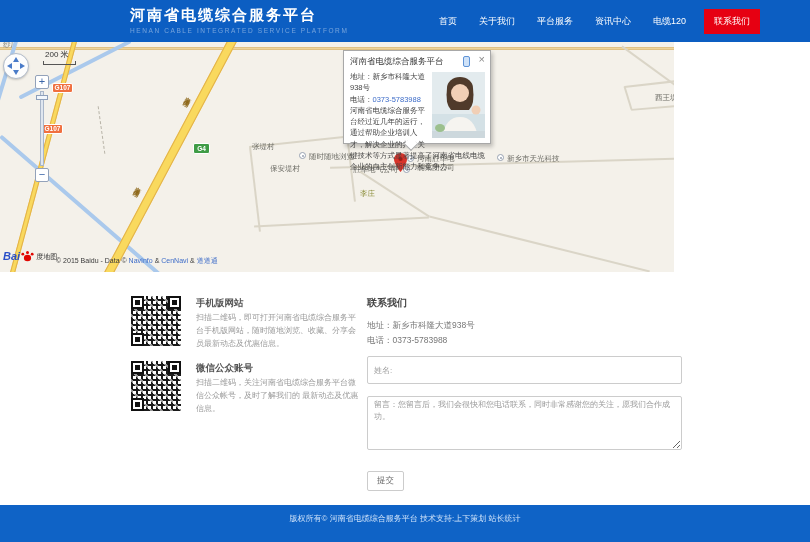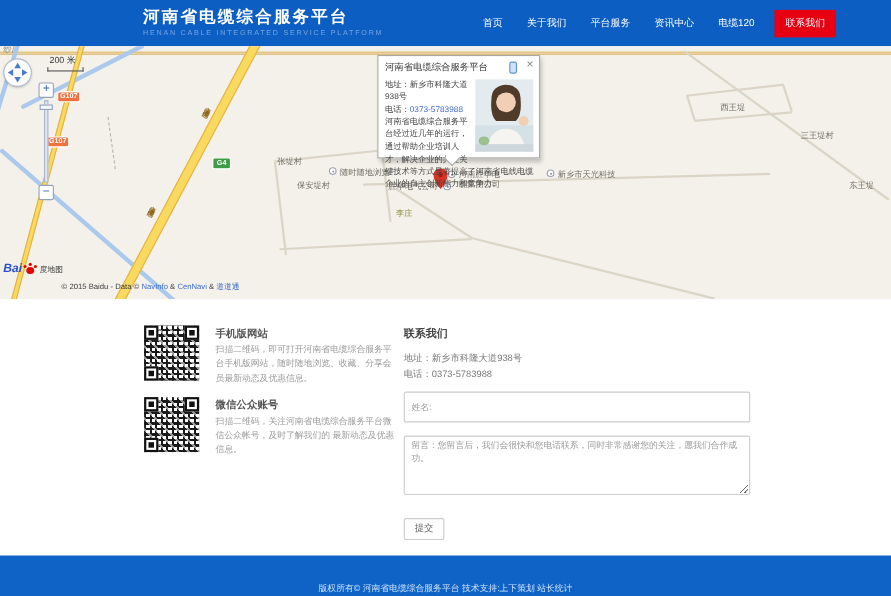--- a/index.html
+++ b/index.html
@@ -10,21 +10,21 @@
   
   #header { position:absolute; left:0; top:0; width:810px; height:42px; background:#0c5ec2; }
   .logo { position:absolute; left:130px; top:6px; }
   .logo-title { font-size:15px; font-weight:bold; color:#fff; letter-spacing:2px; white-space:nowrap; }
   .logo-sub { font-size:6.5px; color:rgba(255,255,255,.42); letter-spacing:1.6px; margin-top:2px; white-space:nowrap; }
   .nav { position:absolute; left:428px; top:0; height:42px; display:flex; align-items:center; }
   .nav-item { color:#fff; font-size:9px; padding:0 11px; white-space:nowrap; cursor:pointer; }
   .nav-item.active { background:#e60012; padding:6px 10px; margin-left:7px; }
 
   
-  #map { position:absolute; left:0; top:42px; width:810px; height:230px; background:#f4f1ea; overflow:hidden; }
+  #map { position:absolute; left:0; top:42px; width:674px; height:230px; background:#f4f1ea; overflow:hidden; }
   .mline { position:absolute; background:#dad5c7; height:2px; }
   .vline { position:absolute; background:#dad5c7; width:2px; }
   .dash  { position:absolute; width:0; border-left:1px dashed #b8b4a8; }
   .river { position:absolute; background:#aac9ec; width:4px; border-radius:2px; }
   .road-y { position:absolute; background:#f9d95e; border-left:1px solid #e2b14a; border-right:1px solid #e2b14a; }
   .road-top { position:absolute; left:0; top:5px; width:810px; height:3px; background:#edd49c; border-top:1px solid #e0c184; border-bottom:1px solid #e0c184; }
   .badge { position:absolute; color:#fff; font-size:6.5px; font-weight:bold; text-align:center; border-radius:2px; border:1px solid #fff; line-height:8px; z-index:2; }
   .badge.green { background:#3f9c46; width:17px; height:11px; line-height:9px; }
   .badge.orange { background:#f07040; width:21px; height:10px; }
   .vtext { position:absolute; writing-mode:vertical-rl; font-size:6.5px; color:#8a6414; letter-spacing:1px; z-index:2; }
@@ -52,21 +52,21 @@
   .popup { position:absolute; left:343px; top:8px; width:148px; height:94px; background:#fff; border:1px solid #a8a8a8; box-shadow:2px 3px 4px rgba(0,0,0,.22); z-index:10; }
   .popup-title { font-size:8.5px; color:#333; padding:5px 24px 2px 6px; white-space:nowrap; overflow:hidden; }
   .popup-phone-ic { position:absolute; right:20px; top:5px; width:7px; height:11px; border:1px solid #5f93d6; border-radius:2px; background:#cfe2f8; cursor:pointer; }
   .popup-close { position:absolute; right:5px; top:2px; font-size:11px; color:#8a8a8a; cursor:pointer; }
   .popup-body { padding:1px 5px 4px 6px; font-size:7.5px; line-height:1.5; color:#444; }
   .popup-photo { float:right; width:53px; height:66px; margin:1px 0 2px 4px; }
   .p-tel-num { color:#3d6cc8; }
   .popup-tail { position:absolute; left:62px; top:88px; width:10px; height:10px; background:#fff; border-right:1px solid #a8a8a8; border-bottom:1px solid #a8a8a8; transform:rotate(45deg); }
 
   
-  .baidu-logo { position:absolute; left:3px; top:196px; display:flex; align-items:flex-end; z-index:6; }
+  .baidu-logo { position:absolute; left:3px; top:208px; display:flex; align-items:flex-end; z-index:6; }
   .bd-bai { font-size:11px; font-weight:bold; color:#2b50c8; font-style:italic; }
   .bd-suffix { font-size:7px; color:#333; margin-left:1px; }
   .attr-text { position:absolute; left:56px; top:214px; font-size:7px; color:#3a3a3a; z-index:6; white-space:nowrap; }
   .lnk { color:#3d6cc8; cursor:pointer; }
 
   
   #content { position:absolute; left:0; top:272px; width:810px; height:233px; background:#fff; }
   .qr { position:absolute; width:50px; height:50px; background:#fff;
         background-image:
           repeating-linear-gradient(45deg, rgba(255,255,255,.55) 0 2px, transparent 2px 7px),
@@ -80,21 +80,21 @@
   .c-title { position:absolute; font-size:10px; font-weight:bold; color:#444; }
   .c-line { position:absolute; font-size:8.5px; color:#777; }
   .fld { position:absolute; left:367px; width:315px; border:1px solid #ccc; border-radius:2px; font-size:8px; color:#444; padding:2px 6px; font-family:inherit; outline:none; background:#fff; }
   input.fld { height:28px; }
   textarea.fld { height:54px; resize:both; line-height:1.5; }
   .fld::placeholder { color:#9a9a9a; opacity:1; }
   .submit { position:absolute; left:367px; top:184px; font-size:8.5px; color:#666; background:#fff; border:1px solid #ccc; border-radius:2px; padding:3px 9px; cursor:pointer; font-family:inherit;margin-top:15px; }
 
   
   #footer { position:absolute; left:0; top:505px; width:810px; height:37px; background:#0f63c6; text-align:center; }
-  .f1 { padding-top:24px; font-size:8px; color:#cfe3fa; }
+  .f1 { padding-top:8px; font-size:8px; color:#cfe3fa; }
   .f2 { margin-top:3px; font-size:8px; color:#b9d4f2; }
 </style>
 </head>
 <body>
 
 <div id="page">
 
   <div id="header">
     <div class="logo">
       <div class="logo-title">河南省电缆综合服务平台</div>

